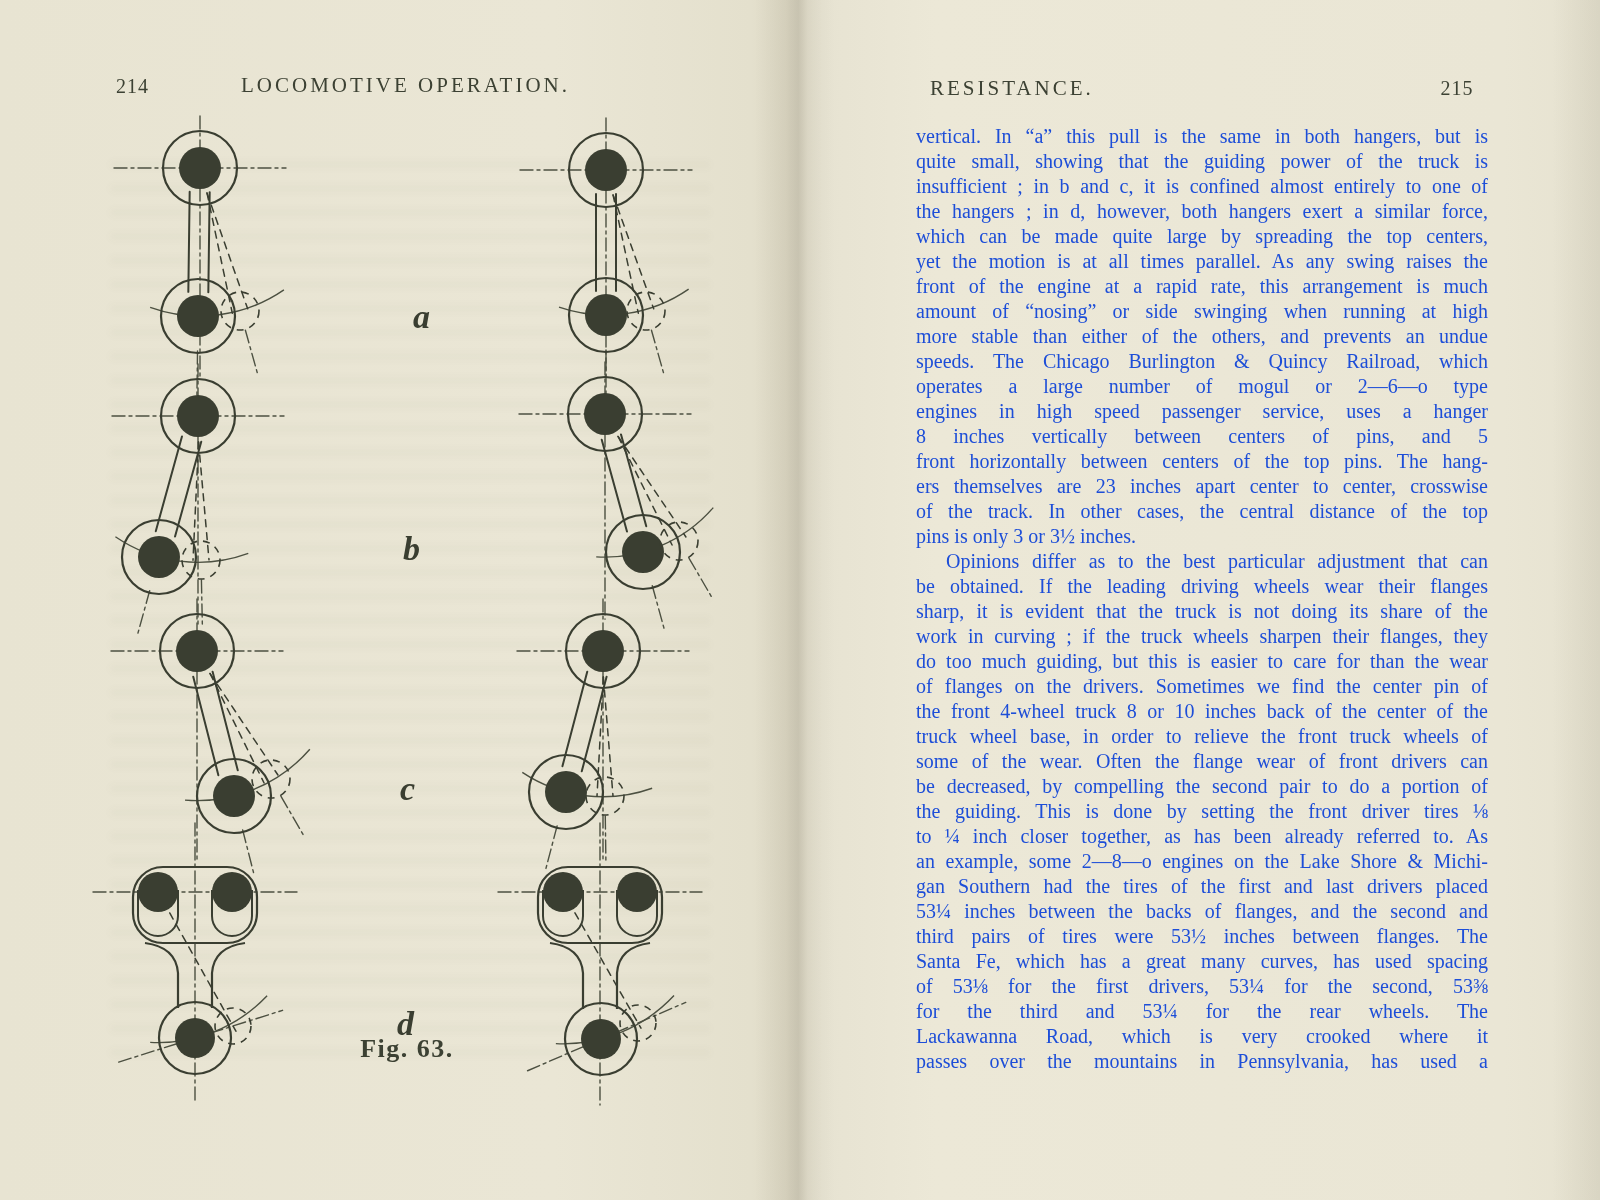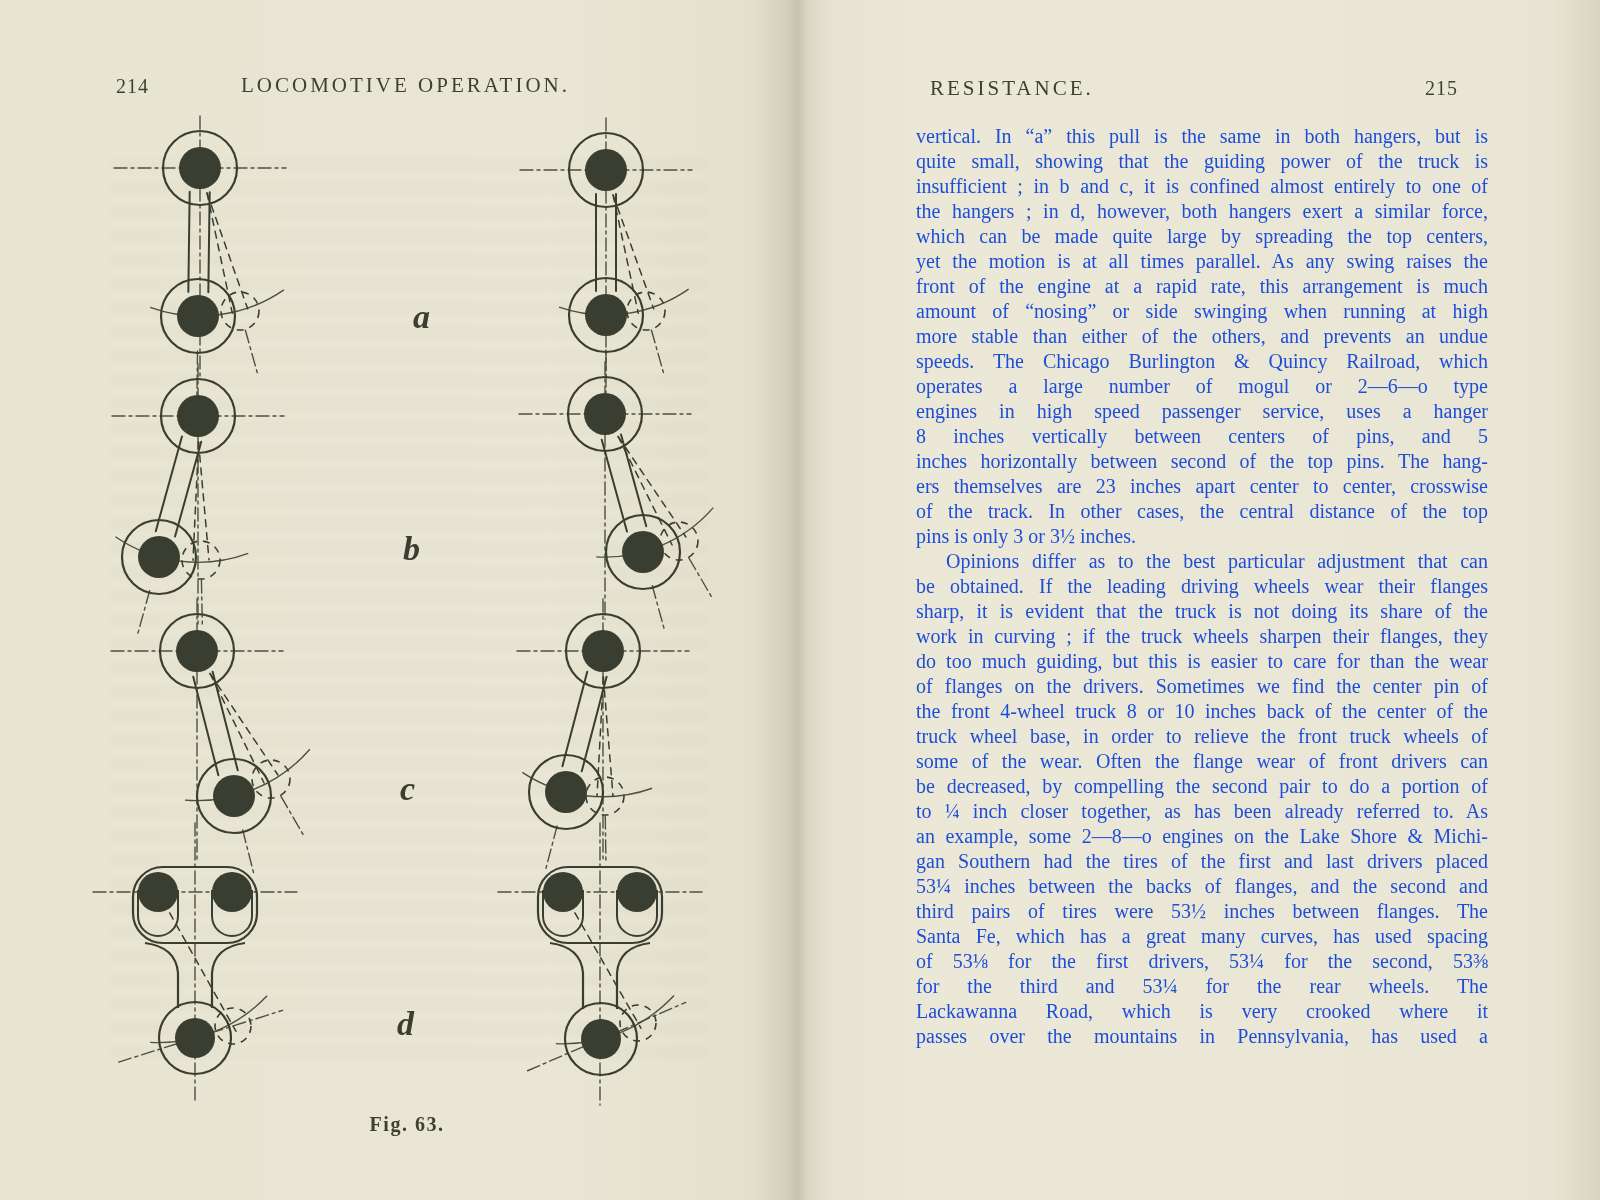--- a/index.html
+++ b/index.html
@@ -9,27 +9,27 @@
   .page-left{left:0;width:790px;background:linear-gradient(to right,#e8e4d2 0%,#eae6d5 70%,#e4e0cd 95%,#ded9c5 100%)}
   .page-right{left:790px;width:810px;background:linear-gradient(to right,#ded9c6 0%,#e7e3d2 4%,#ece8d7 18%,#eae6d5 88%,#e6e2d0 100%)}
   .gutter{position:absolute;left:755px;top:0;width:80px;height:1200px;z-index:5;
     background:linear-gradient(to right,rgba(62,56,36,0) 0%,rgba(62,56,36,.07) 40%,rgba(62,56,36,.15) 54%,rgba(62,56,36,.05) 66%,rgba(62,56,36,0) 100%)}
   .right-edge{position:absolute;left:1552px;top:0;width:48px;height:1200px;z-index:5;
     background:linear-gradient(to right,rgba(62,56,36,0),rgba(62,56,36,.08))}
   .ghost{position:absolute;left:110px;top:160px;width:600px;height:900px;z-index:1;opacity:.5;
     background:repeating-linear-gradient(to bottom,rgba(82,86,66,.05) 0 9px,rgba(0,0,0,0) 9px 24px);filter:blur(3px)}
   .hdr-num{position:absolute;font-size:20px;letter-spacing:1px;z-index:3}
   .num-left{left:116px;top:75px}
-  .num-right{left:1425px;top:77px;width:64px;text-align:left}
+  .num-right{left:1425px;top:77px;width:64px;text-align:center}
   .running{position:absolute;font-size:21px;letter-spacing:3px;z-index:3;white-space:nowrap}
   .running-left{left:170px;width:400px;text-align:right;top:73px}
   .running-right{left:930px;width:545px;top:76px}
   .figsvg{position:absolute;left:0;top:0;width:800px;height:1200px;z-index:2}
-  .figcap{position:absolute;left:337px;top:1113px;width:140px;text-align:center;
-    font-weight:bold;font-size:20px;letter-spacing:1.5px;z-index:3}
+  .figcap{position:absolute;left:337px;top:1034px;width:140px;text-align:center;
+    font-weight:bold;font-size:26px;letter-spacing:1.5px;z-index:3}
   .textcol{position:absolute;left:916px;top:124px;width:572px;z-index:3}
   .tline{font-size:20px;line-height:25px;height:25px;text-align:justify;text-align-last:justify;color:#1d4ed8}
   .tline.lastline{text-align-last:left}
   .tline.indent{text-indent:30px}
 </style>
 </head>
 <body>
 
 <div class="page page-left"></div>
 <div class="page page-right"></div>
@@ -169,34 +169,35 @@
     <div class="tline">the hangers ; in d, however, both hangers exert a similar force,</div>
     <div class="tline">which can be made quite large by spreading the top centers,</div>
     <div class="tline">yet the motion is at all times parallel.  As any swing raises the</div>
     <div class="tline">front of the engine at a rapid rate, this arrangement is much</div>
     <div class="tline">amount of “nosing” or side swinging when running at high</div>
     <div class="tline">more stable than either of the others, and prevents an undue</div>
     <div class="tline">speeds.  The Chicago Burlington &amp; Quincy Railroad, which</div>
     <div class="tline">operates a large number of mogul or 2—6—o type</div>
     <div class="tline">engines in high speed passenger service, uses a hanger</div>
     <div class="tline">8 inches vertically between centers of pins, and 5</div>
-    <div class="tline">inches horizontally between second of the top pins.  The hang-</div>
+    <div class="tline">front horizontally between centers of the top pins.  The hang-</div>
     <div class="tline">ers themselves are 23 inches apart center to center, crosswise</div>
     <div class="tline">of the track.  In other cases, the central distance of the top</div>
     <div class="tline lastline">pins is only 3 or 3½ inches.</div>
     <div class="tline indent">Opinions differ as to the best particular adjustment that can</div>
     <div class="tline">be obtained.  If the leading driving wheels wear their flanges</div>
     <div class="tline">sharp, it is evident that the truck is not doing its share of the</div>
     <div class="tline">work in curving ; if the truck wheels sharpen their flanges, they</div>
     <div class="tline">do too much guiding, but this is easier to care for than the wear</div>
     <div class="tline">of flanges on the drivers.  Sometimes we find the center pin of</div>
     <div class="tline">the front 4-wheel truck 8 or 10 inches back of the center of the</div>
     <div class="tline">truck wheel base, in order to relieve the front truck wheels of</div>
     <div class="tline">some of the wear.  Often the flange wear of front drivers can</div>
     <div class="tline">be decreased, by compelling the second pair to do a portion of</div>
+    <div class="tline">the guiding.  This is done by setting the front driver tires ⅛</div>
     <div class="tline">to ¼ inch closer together, as has been already referred to.  As</div>
     <div class="tline">an example, some 2—8—o engines on the Lake Shore &amp; Michi-</div>
     <div class="tline">gan Southern had the tires of the first and last drivers placed</div>
     <div class="tline">53¼ inches between the backs of flanges, and the second and</div>
     <div class="tline">third pairs of tires were 53½ inches between flanges.  The</div>
     <div class="tline">Santa Fe, which has a great many curves, has used spacing</div>
     <div class="tline">of 53⅛ for the first drivers, 53¼ for the second, 53⅜</div>
     <div class="tline">for the third and 53¼ for the rear wheels.  The</div>
     <div class="tline">Lackawanna Road, which is very crooked where it</div>
     <div class="tline">passes over the mountains in Pennsylvania, has used a</div>

